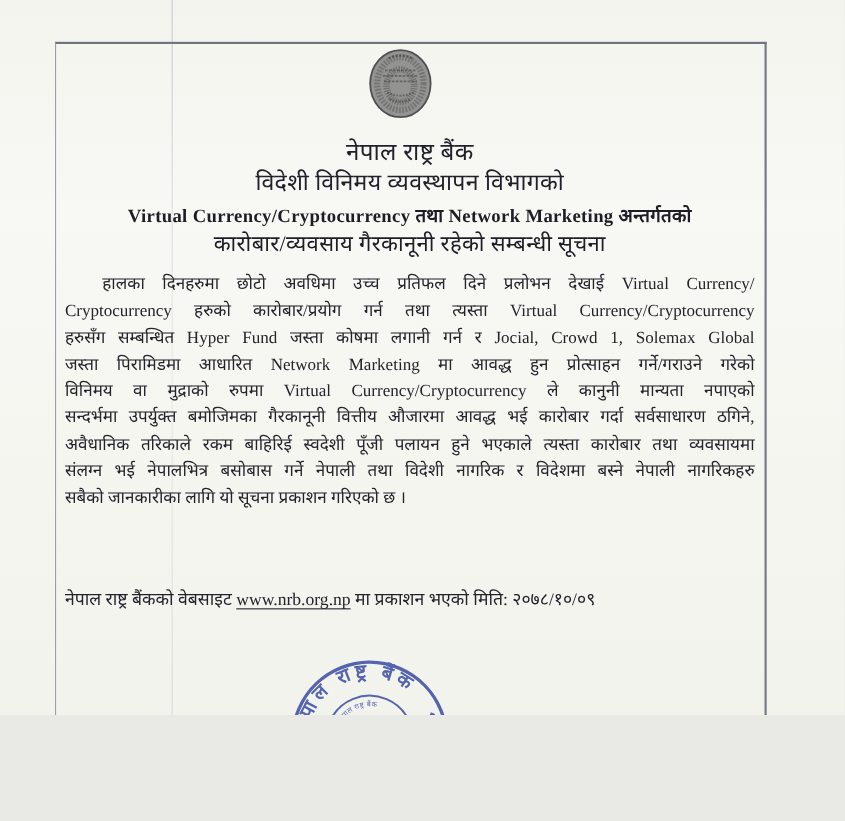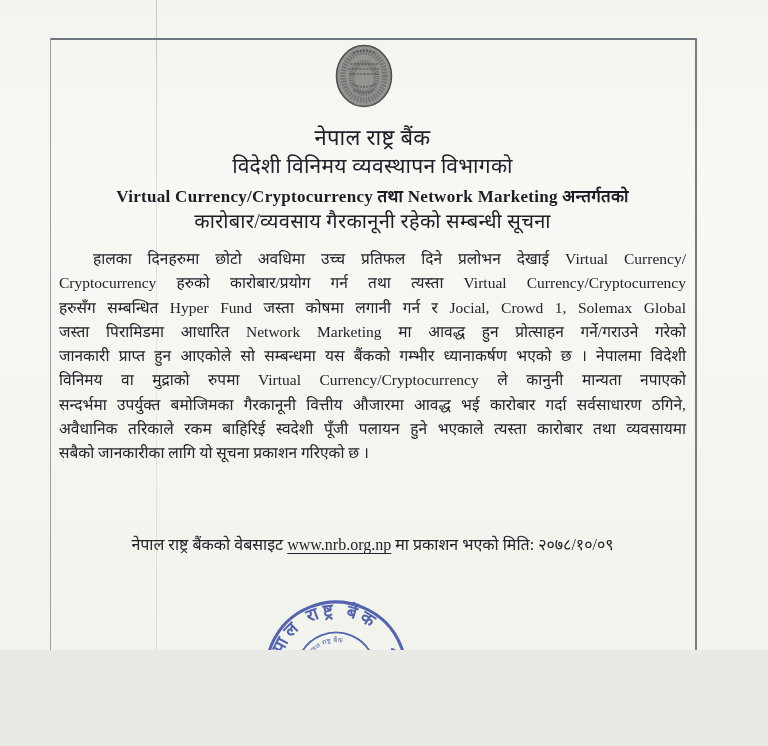--- a/index.html
+++ b/index.html
@@ -26,21 +26,21 @@
   .t2{top:151px;font-size:21px;color:#20202a;text-align:center;}
   .t3{top:184px;font-size:17px;font-weight:bold;color:#1d1d26;}
   .t4{top:207px;font-size:20px;font-weight:normal;color:#1d1d26;}
   .body-text{position:absolute;left:59px;top:247px;width:627px;font-size:15.5px;color:#23232b;}
   .body-line{
     line-height:24.3px;white-space:nowrap;
     text-align:justify;text-align-last:justify;text-justify:inter-word;
   }
   .body-line.first{text-indent:34px;}
   .body-line.last{text-align-last:left;}
-  .footer-line{position:absolute;left:59px;top:533px;width:627px;font-size:16px;color:#23232b;text-align:center;}
+  .footer-line{position:absolute;left:59px;top:533px;width:627px;font-size:16px;color:#23232b;}
   .footer-line .url{text-decoration:underline;text-underline-offset:3px;}
   .stamp-wrap{
     position:absolute;left:258px;top:596px;width:156px;height:152px;
     transform:rotate(-22deg);transform-origin:50% 50%;
     opacity:.88;
   }
   .redact-bar{position:absolute;left:232px;top:739px;width:266px;height:7px;background:#161616;}
   .ink{fill:#3f51a6;}
   .ink-stroke{stroke:#3f51a6;fill:none;}
 </style>
@@ -64,24 +64,24 @@
   <div class="title t1">नेपाल राष्ट्र बैंक</div>
   <div class="title t2">विदेशी विनिमय व्यवस्थापन विभागको</div>
   <div class="title t3">Virtual Currency/Cryptocurrency तथा Network Marketing अन्तर्गतको</div>
   <div class="title t4">कारोबार/व्यवसाय गैरकानूनी रहेको सम्बन्धी सूचना</div>
 
   <div class="body-text">
       <div class="body-line first">हालका दिनहरुमा छोटो अवधिमा उच्च प्रतिफल दिने प्रलोभन देखाई Virtual Currency/</div>
       <div class="body-line">Cryptocurrency हरुको कारोबार/प्रयोग गर्न तथा त्यस्ता Virtual Currency/Cryptocurrency</div>
       <div class="body-line">हरुसँग सम्बन्धित Hyper Fund जस्ता कोषमा लगानी गर्न र Jocial, Crowd 1, Solemax Global</div>
       <div class="body-line">जस्ता पिरामिडमा आधारित Network Marketing मा आवद्ध हुन प्रोत्साहन गर्ने/गराउने गरेको</div>
-      <div class="body-line">जानकारी प्राप्त हुन आएकोले सो सम्बन्धमा यस बैंकको गम्भीर ध्यानाकर्षण भएको छ । नेपालमा विदेशी</div>
       <div class="body-line">विनिमय वा मुद्राको रुपमा Virtual Currency/Cryptocurrency ले कानुनी मान्यता नपाएको</div>
       <div class="body-line">सन्दर्भमा उपर्युक्त बमोजिमका गैरकानूनी वित्तीय औजारमा आवद्ध भई कारोबार गर्दा सर्वसाधारण ठगिने,</div>
       <div class="body-line">अवैधानिक तरिकाले रकम बाहिरिई स्वदेशी पूँजी पलायन हुने भएकाले त्यस्ता कारोबार तथा व्यवसायमा</div>
+      <div class="body-line">संलग्न भई नेपालभित्र बसोबास गर्ने नेपाली तथा विदेशी नागरिक र विदेशमा बस्ने नेपाली नागरिकहरु</div>
       <div class="body-line last">सबैको जानकारीका लागि यो सूचना प्रकाशन गरिएको छ ।</div>
     </div>
 
   <div class="footer-line">
     <span>नेपाल राष्ट्र बैंकको वेबसाइट </span><span class="url">www.nrb.org.np</span><span> मा प्रकाशन भएको मिति: २०७८/१०/०९</span>
   </div>
 
   <div class="stamp-wrap">
     <svg viewBox="0 0 200 200" width="156" height="152">
       <defs>

